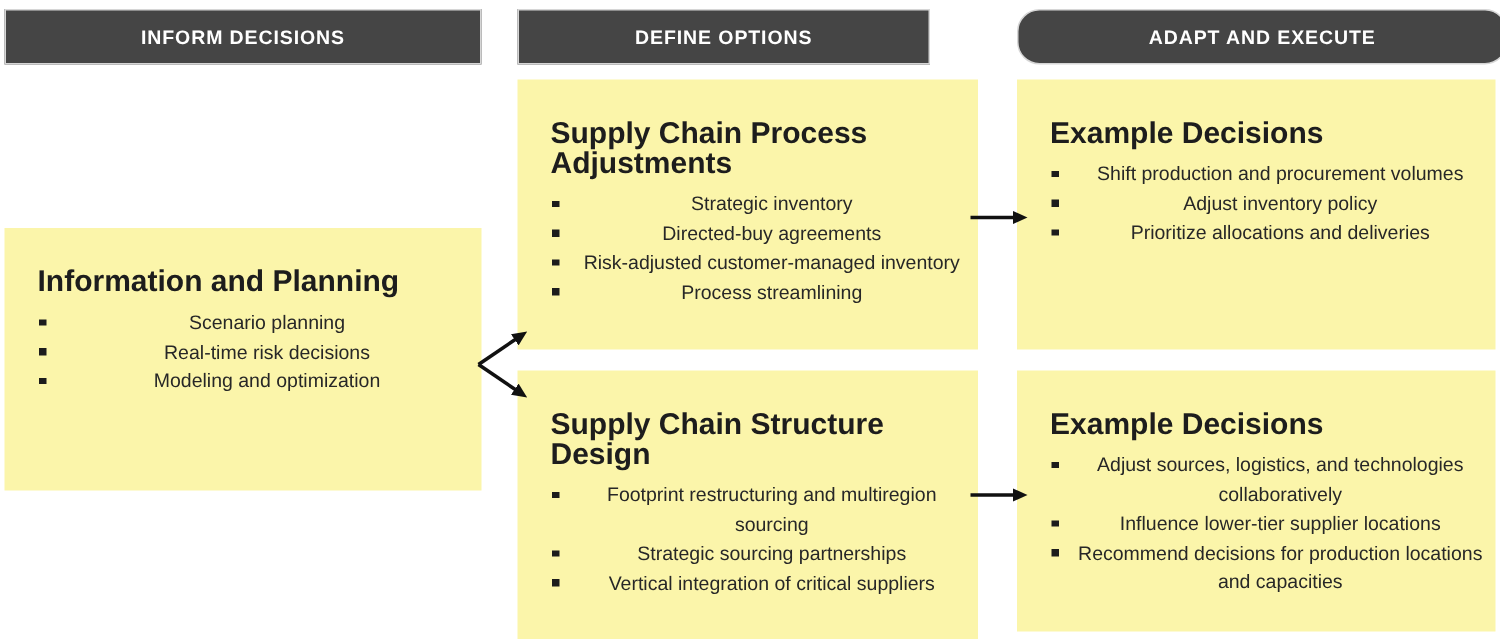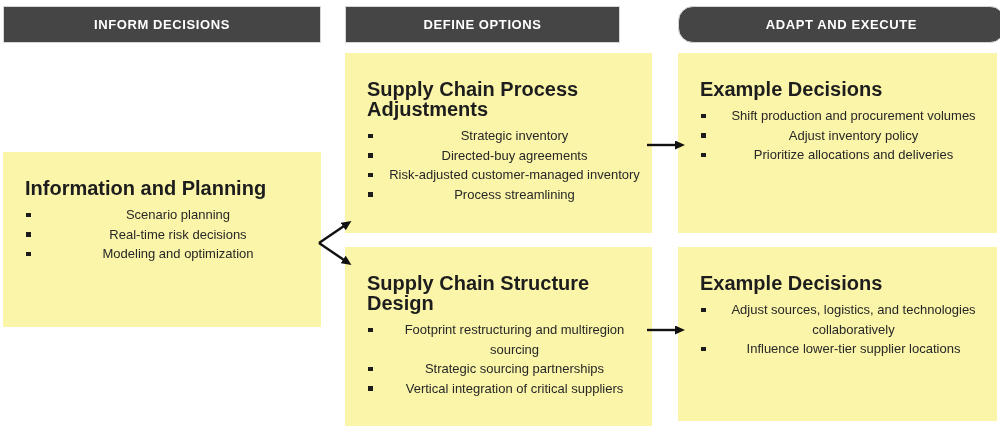--- a/index.html
+++ b/index.html
@@ -127,20 +127,21 @@
         <li>Adjust inventory policy</li>
         <li>Prioritize allocations and deliveries</li>
       </ul>
   </div>
 
   <div class="card c-right-bot">
     <h3 class="card-title">Example Decisions</h3>
     <ul class="card-list">
         <li>Adjust sources, logistics, and technologies collaboratively</li>
         <li>Influence lower-tier supplier locations</li>
+        <li>Recommend decisions for production locations and capacities</li>
       </ul>
   </div>
 
   <svg class="arrow-layer" viewBox="0 0 1000 426" xmlns="http://www.w3.org/2000/svg">
     <defs>
       <marker id="ah" markerUnits="userSpaceOnUse" markerWidth="10" markerHeight="9" refX="1" refY="4.5" orient="auto">
         <path d="M0,0 L10,4.5 L0,9 Z" fill="#111111"></path>
       </marker>
     </defs>
     <g>

